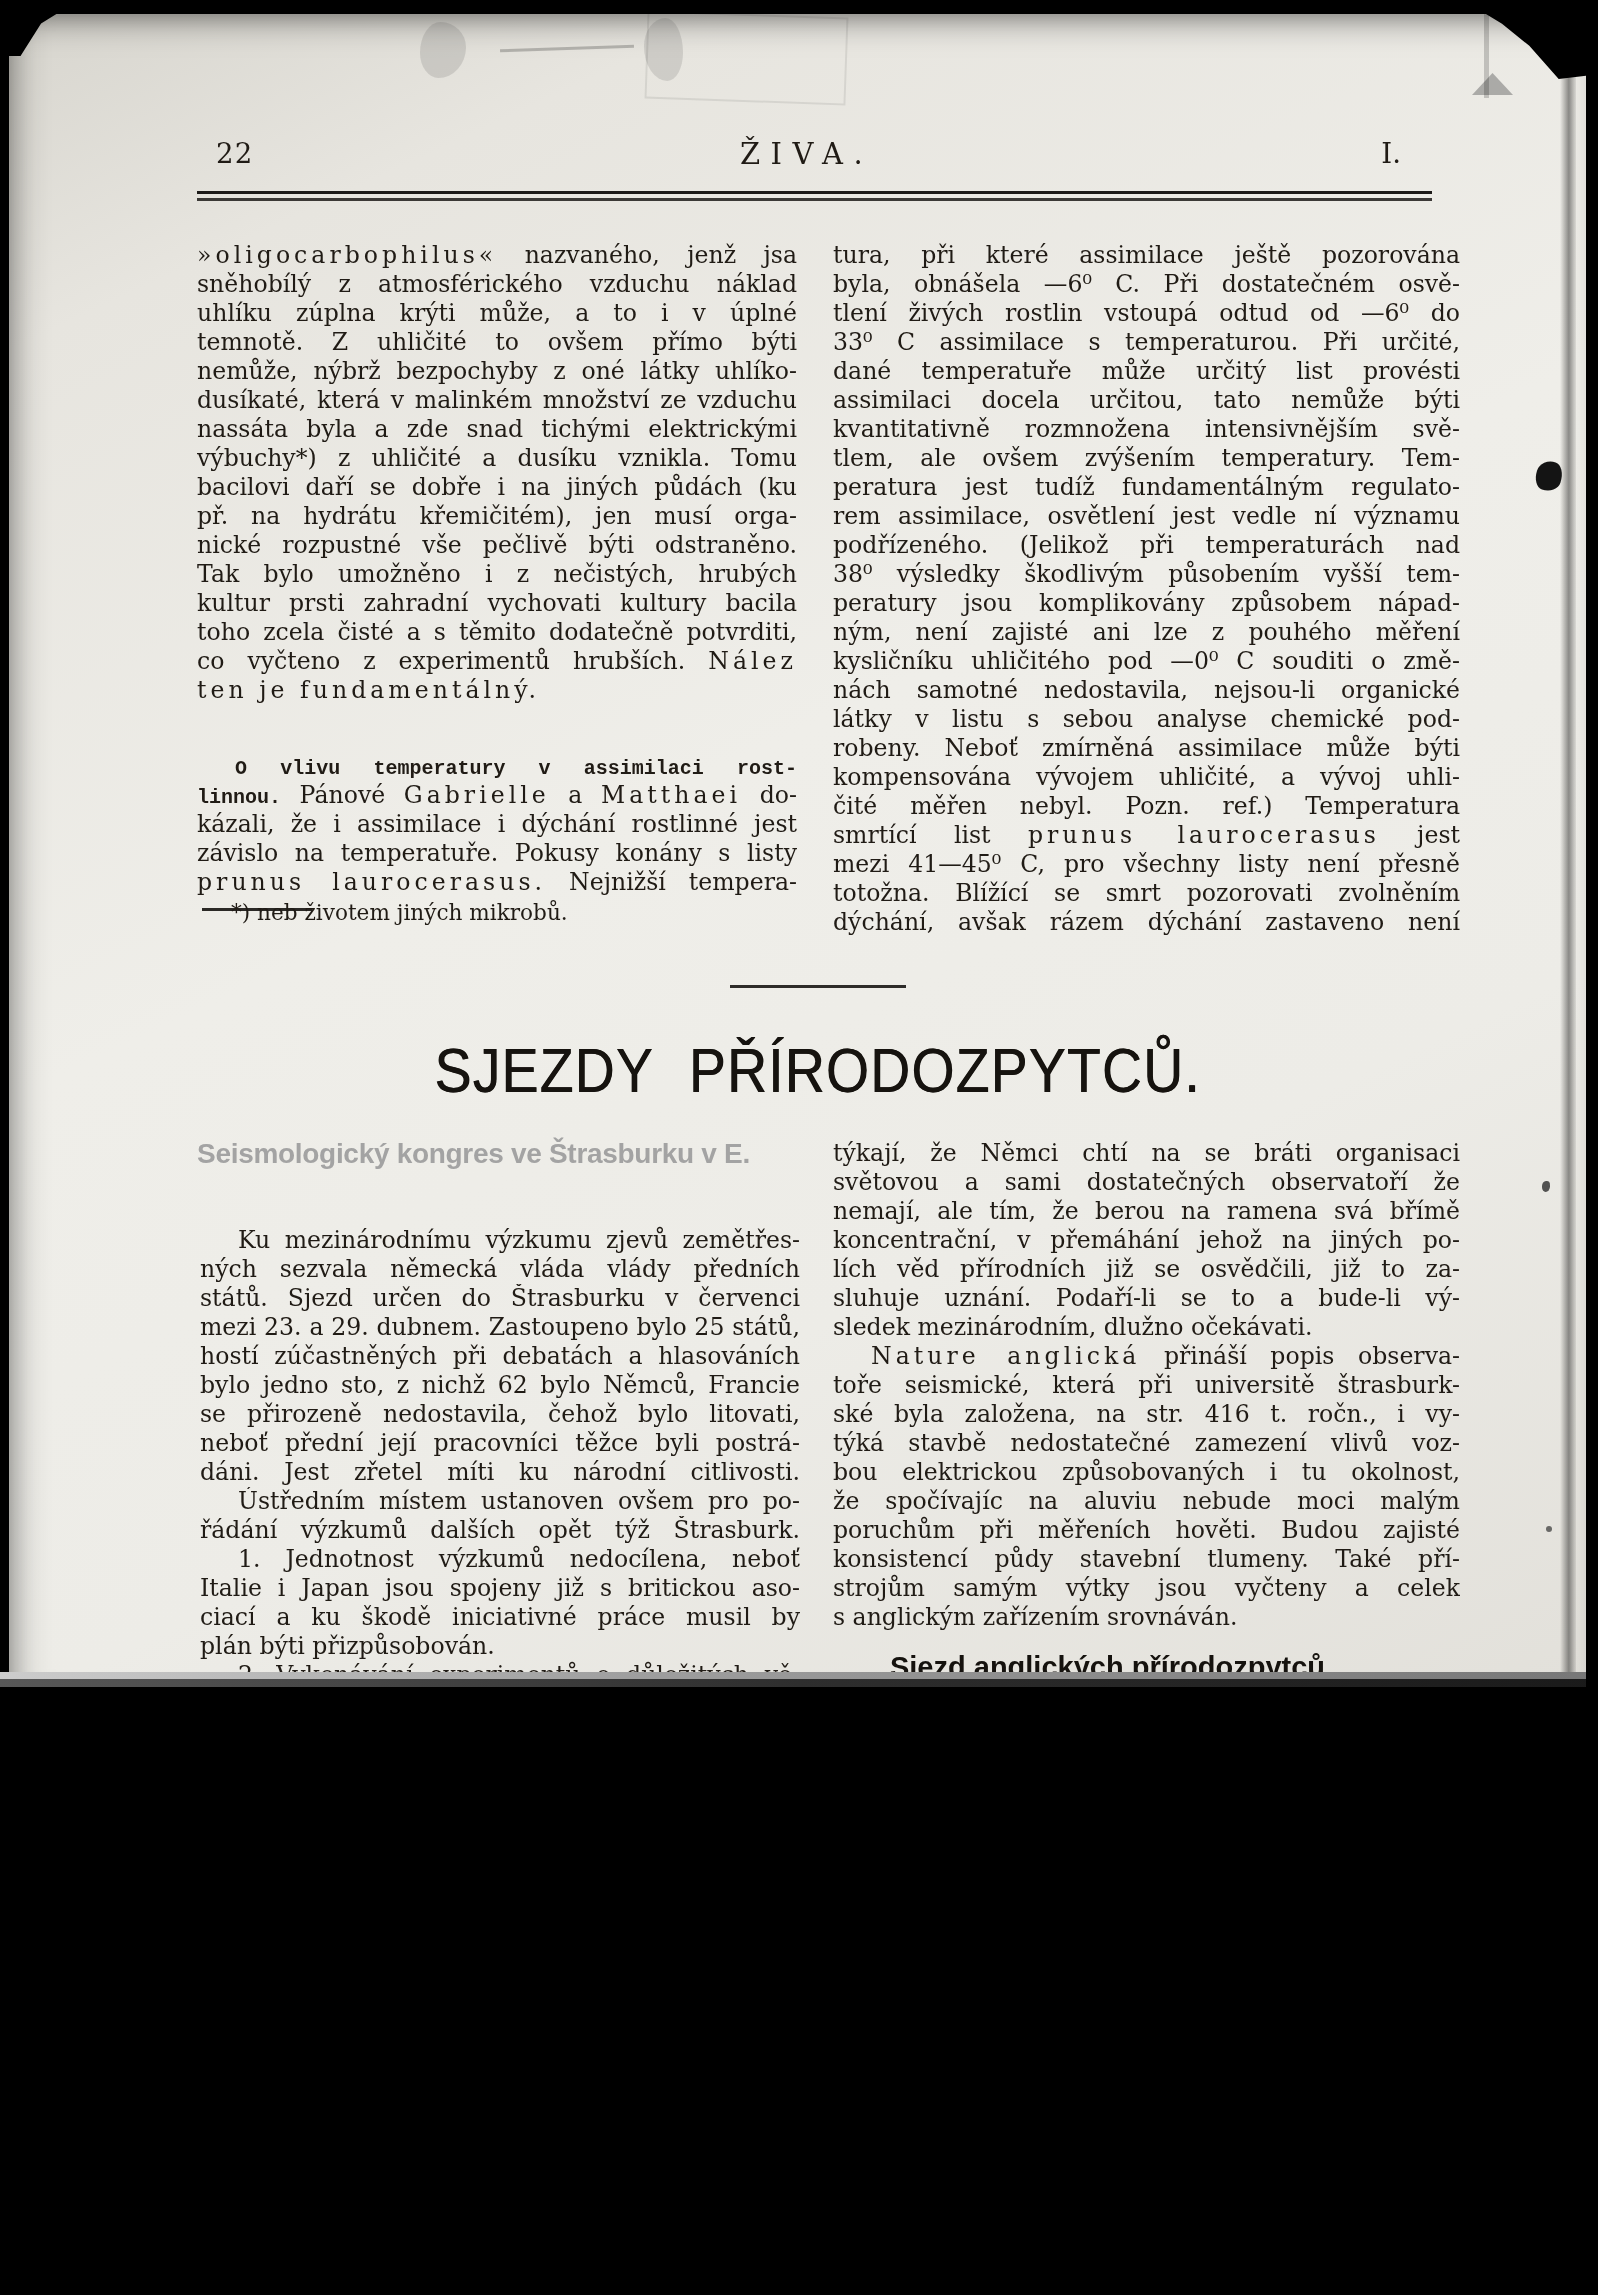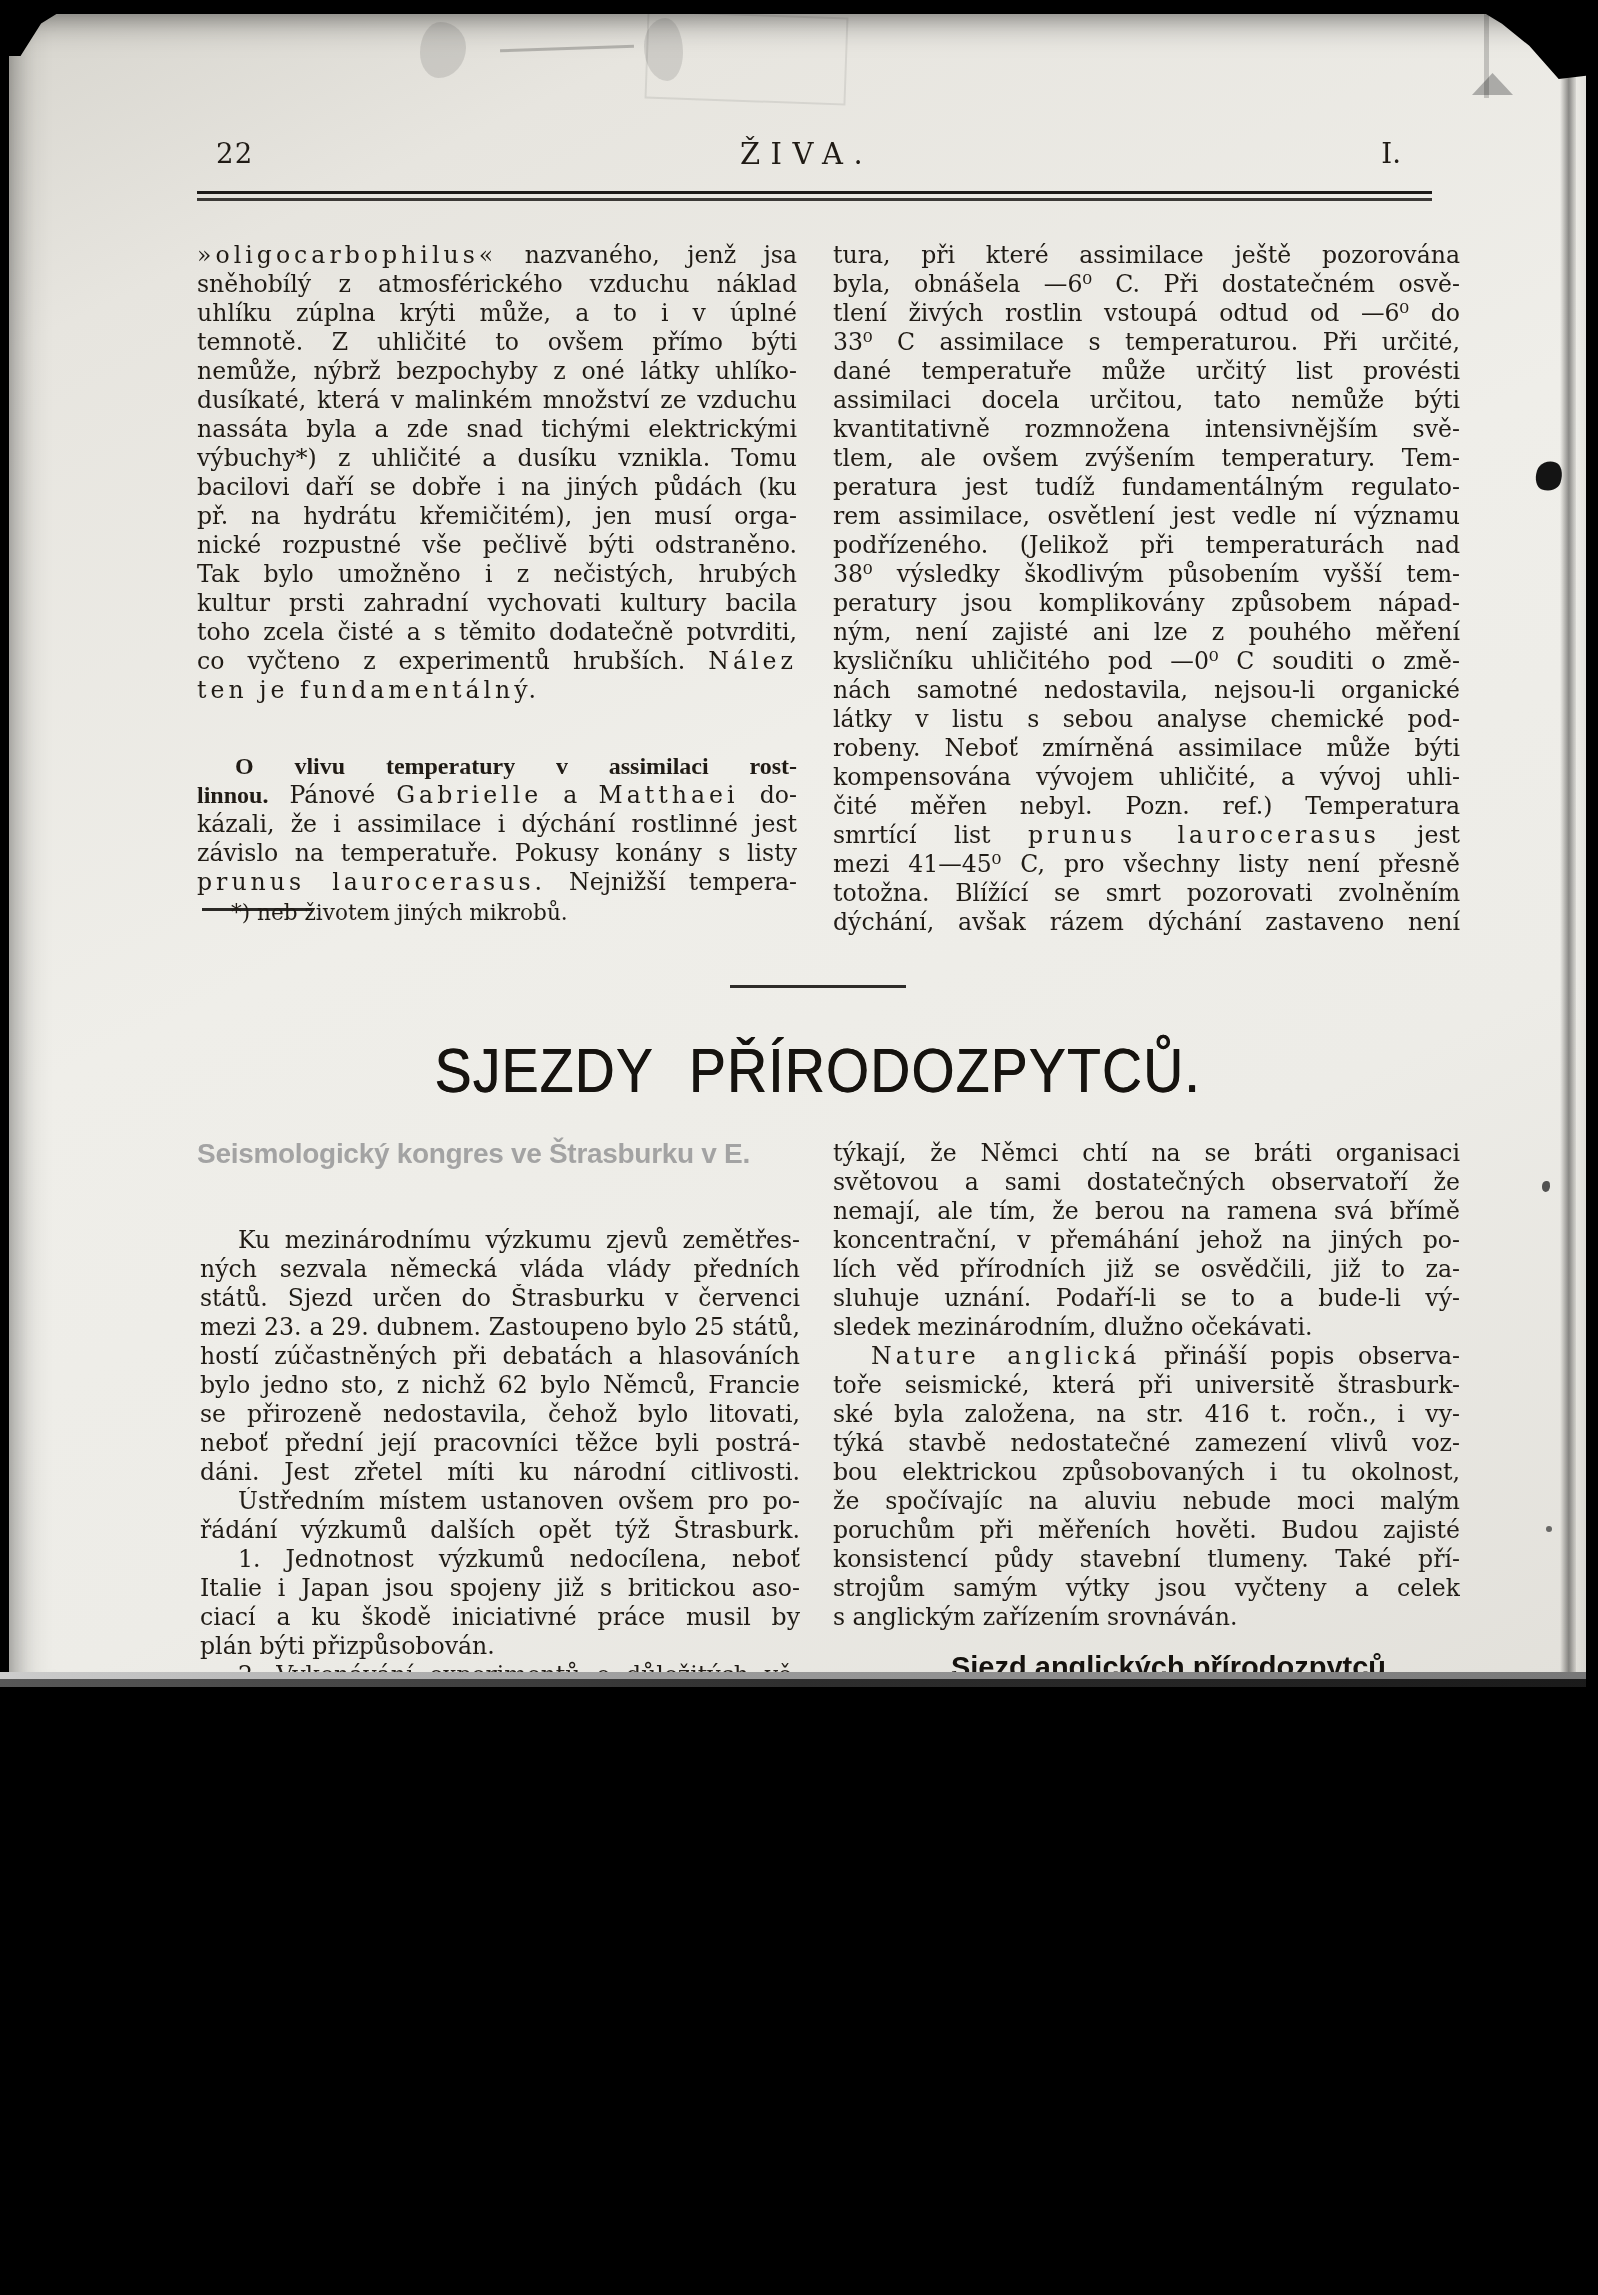--- a/index.html
+++ b/index.html
@@ -25,35 +25,35 @@
   .col-tl2{left:197px;top:752px;width:600px;}
   .col-tr {left:833px;top:241px;width:627px;}
   .col-bl {left:200px;top:1198px;width:600px;margin-top:28px;}
   .col-br {left:833px;top:1139px;width:627px;}
   .line{position:relative;height:29px;line-height:29px;font-size:23.6px;
         text-align:justify;overflow:hidden;white-space:normal;}
   .line.j::after{content:"";display:inline-block;width:100%;height:0;}
   .line.nj{text-align:left;}
   .line.ind{text-indent:38px;}
   .sp{letter-spacing:.17em;}
-  .b{font-family:Liberation Serif, serif;font-weight:700;font-size:24px;}
+  .b{font-family:Liberation Mono, monospace;font-weight:700;font-size:20px;}
   
   .fn-rule{position:absolute;left:202px;top:908px;width:110px;height:3.3px;background:#2b2926;}
   .fn-text{position:absolute;left:231px;top:900px;font-size:21.6px;line-height:26px;}
   
   .divider{position:absolute;left:730px;top:985px;width:176px;height:3.3px;background:#2e2c29;}
   .sec-title{position:absolute;left:178px;top:1034px;width:1279px;text-align:center;
              font-family:"Liberation Sans",sans-serif;font-weight:400;font-size:63px;line-height:72px;
              letter-spacing:1.3px;word-spacing:22px;color:#16130f;
              transform:scaleX(.88);transform-origin:50% 50%;
              text-shadow:0.7px 0 0 currentColor;}
   .subhead{position:absolute;left:197px;top:1139px;width:610px;
            font-family:"Liberation Sans",sans-serif;font-weight:700;font-size:28px;line-height:29px;
            letter-spacing:-0.3px;color:#a3a3a3;}
-  .cut-head{position:absolute;left:855px;top:1652px;width:627px;text-align:center;
+  .cut-head{position:absolute;left:794px;top:1652px;width:627px;text-align:center;
             font-family:"Liberation Sans",sans-serif;font-weight:700;font-size:29px;line-height:31.5px;
             color:#15120e;z-index:2;}
   
   .top-band{position:absolute;left:0;top:0;width:1599px;height:14.4px;background:#000;z-index:7;}
   .corner-tl{position:absolute;left:0;top:0;width:79px;height:56px;background:#000;z-index:7;
              clip-path:polygon(0 0,100% 0,52% 42%,26% 100%,0 100%);}
   .corner-tr{position:absolute;right:0;top:0;width:105px;height:79px;background:#000;z-index:7;
              clip-path:polygon(0 0,100% 0,100% 96%,74% 100%,46% 58%,20% 30%,0 14%);}
   .edge-shadow{position:absolute;left:1560px;top:56px;width:15.7px;height:1620px;z-index:5;
                background:linear-gradient(to right,rgba(0,0,0,0),rgba(0,0,0,.42) 55%,rgba(0,0,0,.07));}

